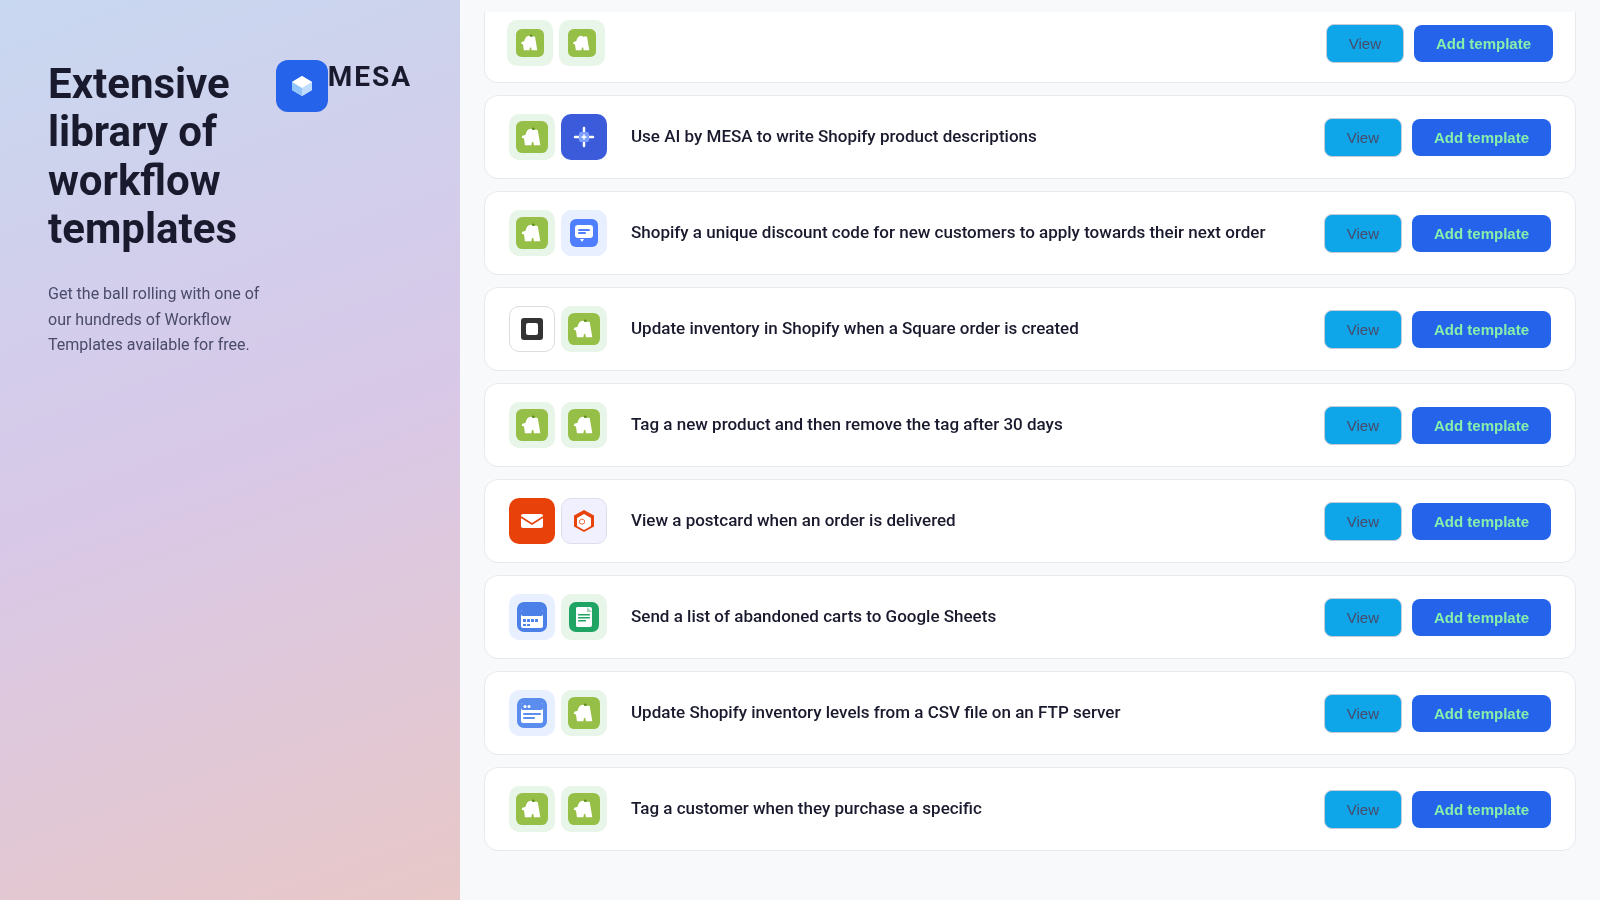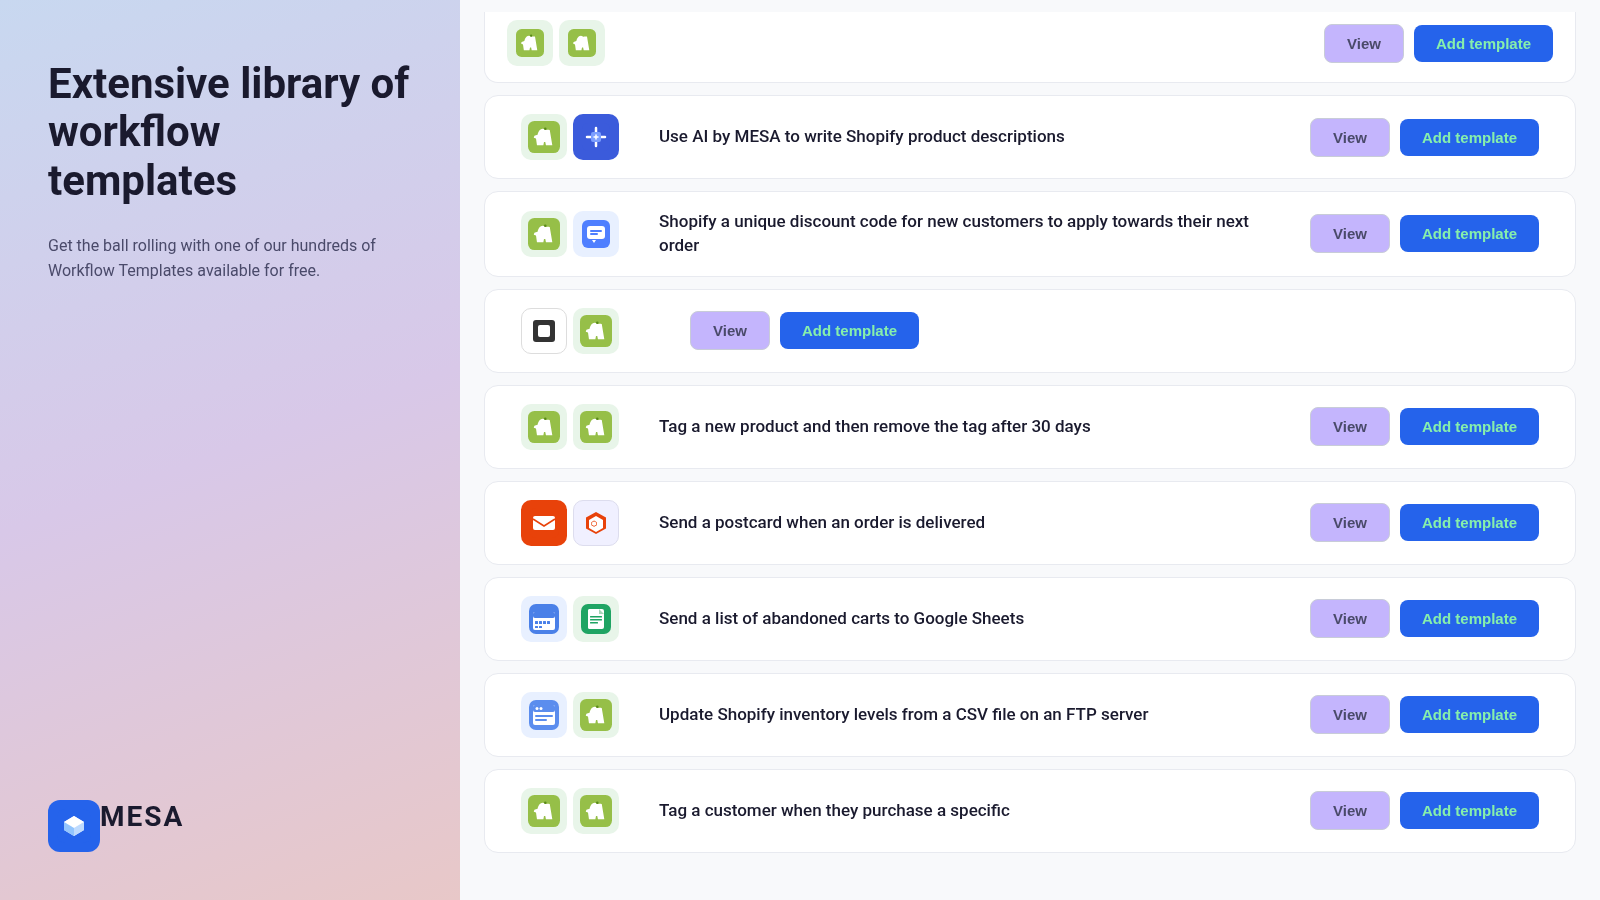--- a/index.html
+++ b/index.html
@@ -12,21 +12,21 @@
       background: #fff;
     }
 
     
     .left-panel {
       width: 460px;
       min-width: 460px;
       height: 900px;
       background: linear-gradient(160deg, #c8d8f0 0%, #d8c8e8 50%, #e8c8c8 100%);
       display: flex;
-      flex-direction: column;
+      flex-direction: row;
       justify-content: space-between;
       padding: 60px 48px 48px 48px;
     }
     .left-content {}
     .left-title {
       font-size: 42px;
       font-weight: 700;
       color: #1a1a2e;
       line-height: 1.15;
       margin-bottom: 28px;
@@ -66,23 +66,23 @@
       padding: 12px 24px 24px 24px;
     }
 
     
     .template-row {
       background: #fff;
       border-radius: 14px;
       border: 1px solid #e8eaf0;
       display: flex;
       align-items: center;
-      padding: 18px 36px;
+      padding: 18px 24px;
       margin-bottom: 12px;
-      gap: 28px;
+      gap: 12px;
     }
 
     .icons-group {
       display: flex;
       align-items: center;
       gap: 6px;
       min-width: 110px;
     }
     .app-icon {
       width: 46px;
@@ -117,24 +117,24 @@
       align-items: center;
       gap: 10px;
       min-width: 260px;
       justify-content: flex-end;
     }
 
     .btn-view {
       padding: 10px 22px;
       border: 1.5px solid #c8ccd8;
       border-radius: 8px;
-      background: #c4b5fd;
+      background: #0ea5e9;
       color: #4a4a6a;
       font-size: 15px;
-      font-weight: 700;
+      font-weight: 400;
       cursor: pointer;
       white-space: nowrap;
     }
 
     .btn-add {
       padding: 10px 22px;
       border: none;
       border-radius: 8px;
       background: #2563eb;
       color: #86efac;
@@ -271,20 +271,21 @@
           </svg>
       </div>
       <div class="app-icon icon-shopify">
         <svg width="32" height="32" viewBox="0 0 50 50" fill="none">
             <rect width="50" height="50" rx="10" fill="#96BF48"></rect>
             <path d="M34 14s-.6-.4-1.5-.4-5.5.3-5.5.3S25.5 12 23 12c-5 0-7.5 6-8 9.5L10 23l-1 3 3.5 1.5L14 38h10l1-5h2l1 5h10L34 14z" fill="white"></path>
             <circle cx="27" cy="12" r="2" fill="#5a8a1a"></circle>
           </svg>
       </div>
     </div>
+    <div class="template-desc">Update inventory in Shopify when a Square order is created</div>
     <div class="actions">
       <button class="btn-view">View</button>
       <button class="btn-add">Add template</button>
     </div>
   </div>
 
   <div class="template-row">
     <div class="icons-group">
       <div class="app-icon icon-shopify">
         <svg width="32" height="32" viewBox="0 0 50 50" fill="none">
@@ -318,21 +319,21 @@
           </svg>
       </div>
       <div class="app-icon" style="background:#f0f0ff;border-radius:10px;border:1px solid #dde;">
         <svg width="28" height="28" viewBox="0 0 28 28" fill="none">
             <polygon points="14,3 24,8.5 24,19.5 14,25 4,19.5 4,8.5" fill="#e8420a"></polygon>
             <polygon points="14,7 21,11 21,19 14,23 7,19 7,11" fill="white"></polygon>
             <text x="9" y="17" font-size="7" fill="#e8420a" font-weight="bold">⬡</text>
           </svg>
       </div>
     </div>
-    <div class="template-desc">Send a postcard when an order is delivered</div>
+    <div class="template-desc">View a postcard when an order is delivered</div>
     <div class="actions">
       <button class="btn-view">View</button>
       <button class="btn-add">Add template</button>
     </div>
   </div>
 
   <div class="template-row">
     <div class="icons-group">
       <div class="app-icon" style="background:#e8f0ff;border-radius:10px;">
         <svg width="30" height="30" viewBox="0 0 30 30" fill="none">

